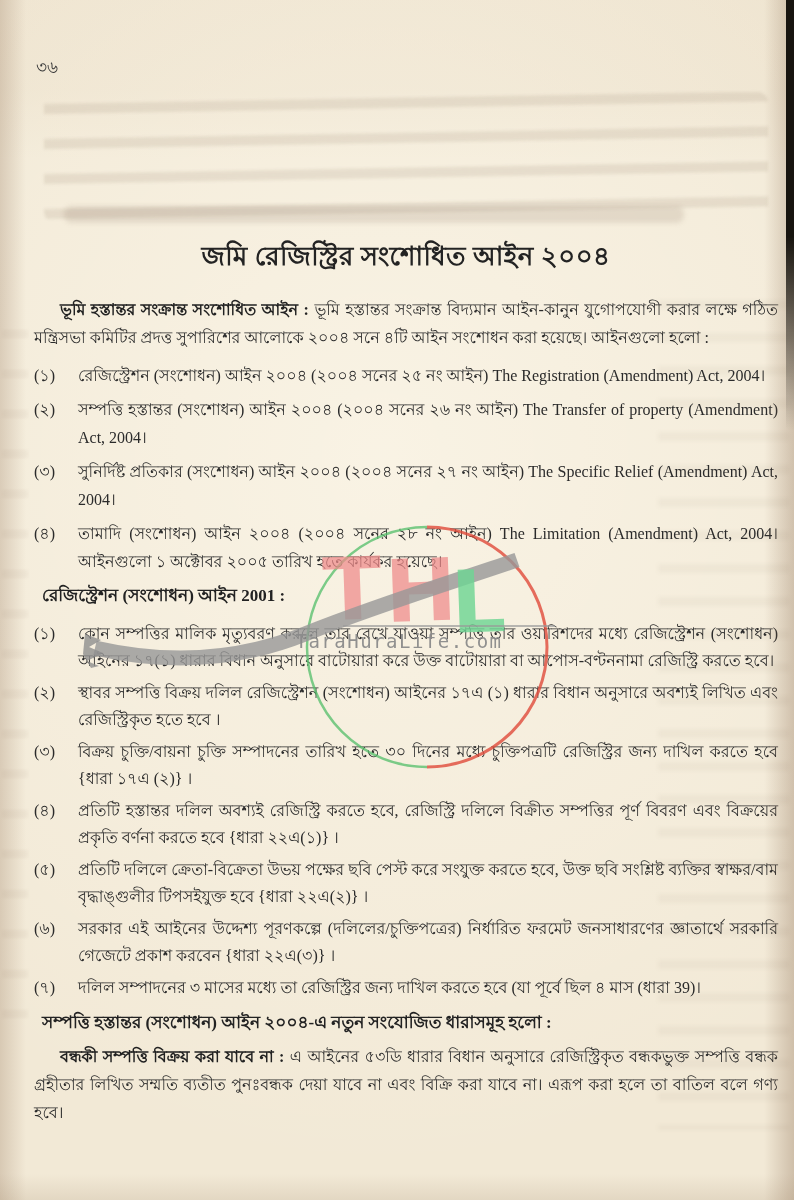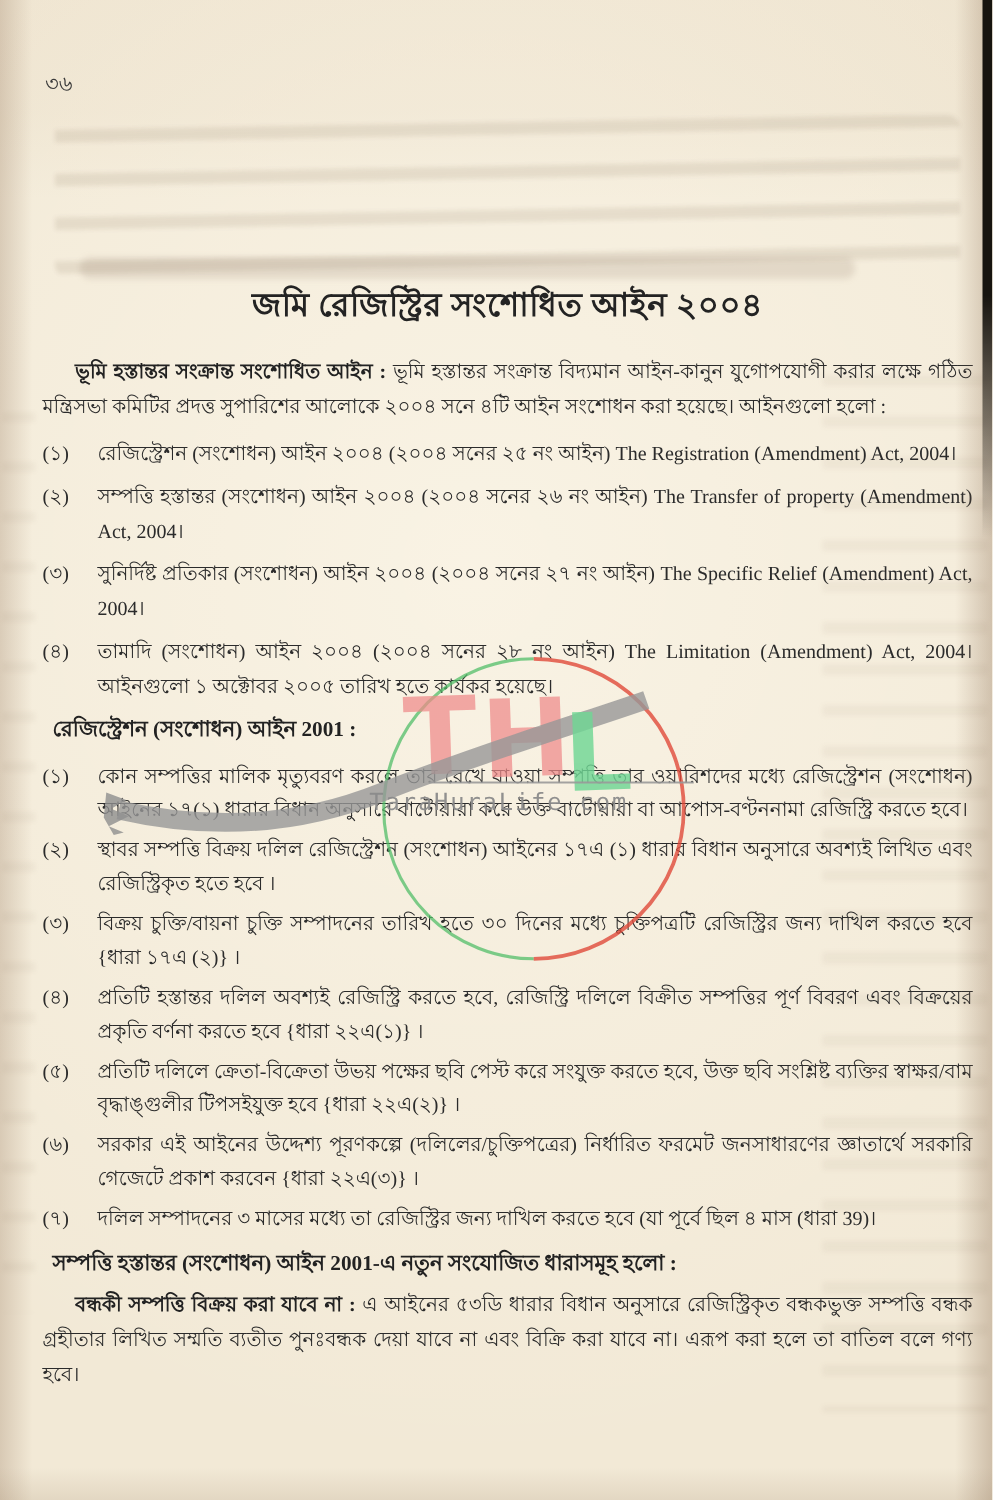--- a/index.html
+++ b/index.html
@@ -37,21 +37,21 @@
   .edge-left-shade{left:0;top:0;width:26px;height:100%;
      background:linear-gradient(90deg, rgba(148,118,92,.28), rgba(148,118,92,0));}
   .edge-bottom-shade{bottom:0;left:0;width:100%;height:26px;
      background:linear-gradient(0deg, rgba(148,122,92,.16), rgba(148,122,92,0));}
   
   .pagenum{position:absolute;left:36px;top:54px;z-index:2;
      font-size:17px;color:#3a3a3a;}
   .content{position:absolute;left:34px;top:224px;width:744px;z-index:2;
      font-size:16px;}
   .title{font-size:26px;font-weight:bold;text-align:center;
-     margin:0 0 16px 0;color:#232323;letter-spacing:.5px;}
+     margin:12px 0 16px 0;color:#232323;letter-spacing:.5px;}
   .para{margin:0;text-align:justify;line-height:28px;}
   .intro{text-indent:26px;}
   .list{margin-top:10px;}
   .item{display:flex;line-height:28px;margin-bottom:6px;}
   .points .item{line-height:27px;margin-bottom:5px;}
   .marker{flex:0 0 44px;}
   .itext{flex:1;text-align:justify;}
   .note{margin-top:6px;padding-left:12px;line-height:28px;}
   .heading{font-size:17px;font-weight:bold;margin:4px 0 6px 0;
      padding-left:8px;color:#222;}
@@ -139,21 +139,21 @@
           <span class="marker">(৬)</span>
           <span class="itext">সরকার এই আইনের উদ্দেশ্য পূরণকল্পে (দলিলের/চুক্তিপত্রের) নির্ধারিত ফরমেট জনসাধারণের জ্ঞাতার্থে সরকারি গেজেটে প্রকাশ করবেন {ধারা ২২এ(৩)} ।</span>
         </div>
 
         <div class="item">
           <span class="marker">(৭)</span>
           <span class="itext">দলিল সম্পাদনের ৩ মাসের মধ্যে তা রেজিস্ট্রির জন্য দাখিল করতে হবে (যা পূর্বে ছিল ৪ মাস (ধারা 39)।</span>
         </div>
       </div>
 
-    <h2 class="heading transfer">সম্পত্তি হস্তান্তর (সংশোধন) আইন 2001-এ নতুন সংযোজিত ধারাসমূহ হলো :</h2>
+    <h2 class="heading transfer">সম্পত্তি হস্তান্তর (সংশোধন) আইন ২০০৪-এ নতুন সংযোজিত ধারাসমূহ হলো :</h2>
 
     <p class="para mortgage"><b class="lead">বন্ধকী সম্পত্তি বিক্রয় করা যাবে না :</b> <span>এ আইনের ৫৩ডি ধারার বিধান অনুসারে রেজিস্ট্রিকৃত বন্ধকভুক্ত সম্পত্তি বন্ধক গ্রহীতার লিখিত সম্মতি ব্যতীত পুনঃবন্ধক দেয়া যাবে না এবং বিক্রি করা যাবে না। এরূপ করা হলে তা বাতিল বলে গণ্য হবে।</span></p>
 
   </div>
 
   <svg class="watermark" viewBox="0 0 530 272">
 
     <path d="M 372 15 A 120 120 0 0 0 372 255" fill="none" stroke="#52bd68" stroke-width="2.5" opacity="0.75"></path>
     <path d="M 372 15 A 120 120 0 0 1 372 255" fill="none" stroke="#e04a39" stroke-width="3" opacity="0.8"></path>
 

